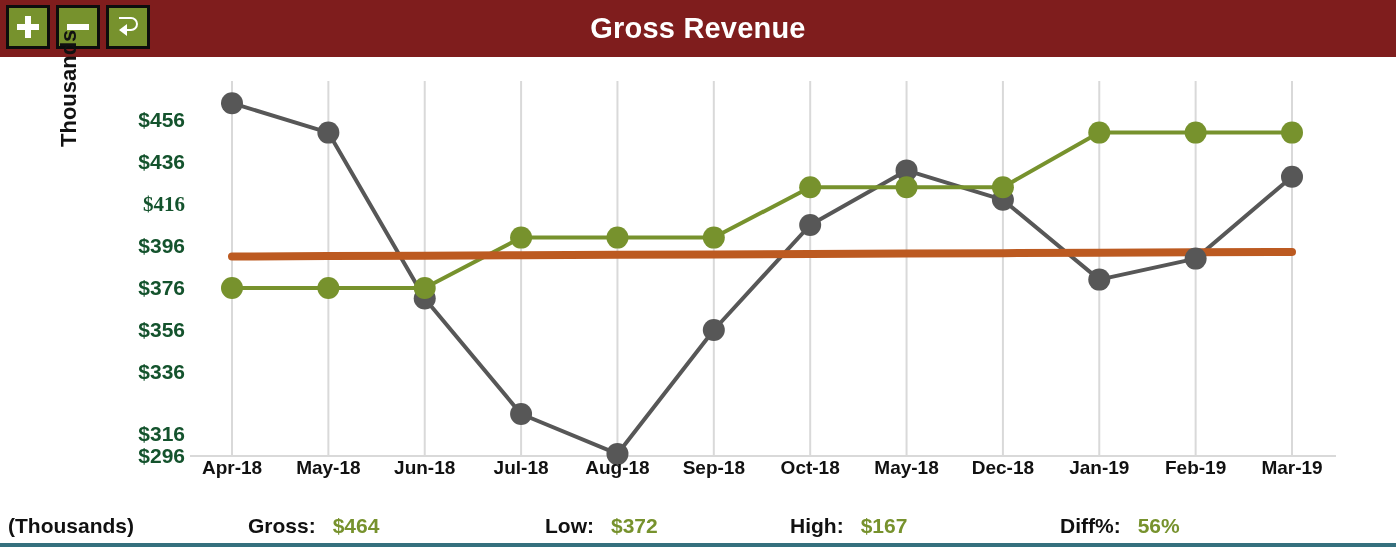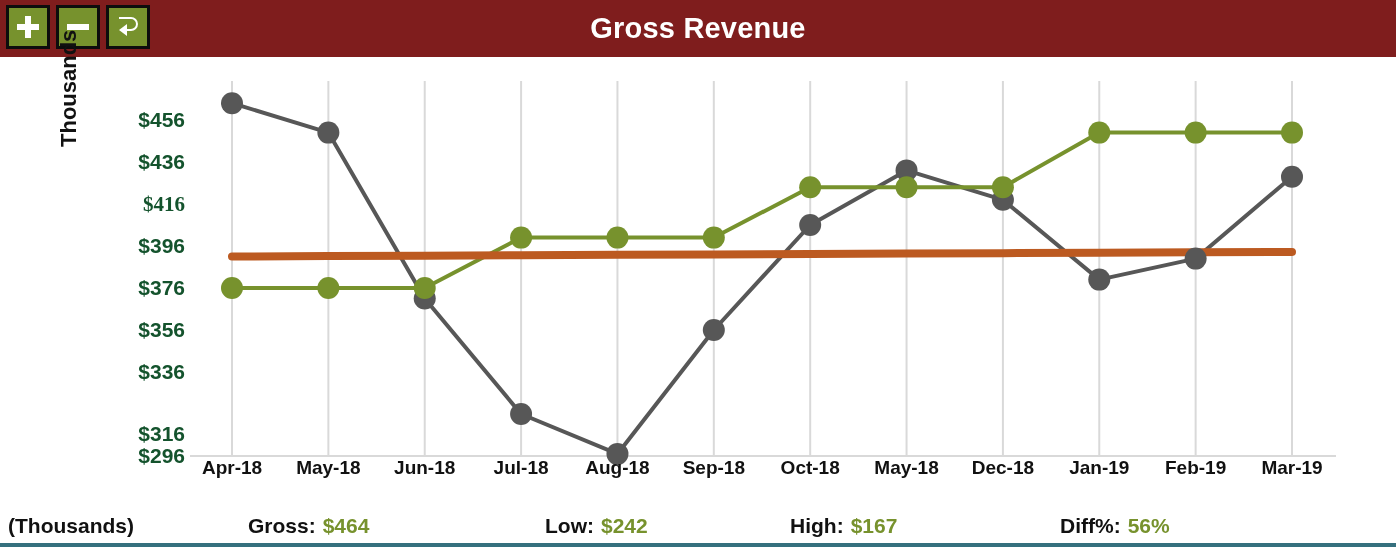--- a/index.html
+++ b/index.html
@@ -55,21 +55,21 @@
     white-space:nowrap;
   }
   
   #footer{
     position:absolute;left:0;top:507px;width:1176px;height:38px;
     font-size:21px;font-weight:bold;color:#111;
   }
   #footer .unit{position:absolute;left:8px;top:7px;}
   .stat{position:absolute;top:7px;white-space:nowrap;}
   .stat .lbl{color:#111;}
-  .stat .val{color:#77922d;margin-left:7px;}
+  .stat .val{color:#77922d;margin-left:17px;}
   #bottom-rule{
     position:absolute;left:0;top:543px;width:1396px;height:4px;
     background:#35707e;
   }
 </style>
 </head>
 <body>
 
 <div id="header">
 
@@ -173,21 +173,21 @@
       <div class="xtick" style="left: 1292px;">Mar-19</div>
     </div>
 </div>
 
 <div id="footer">
   <span class="unit">(Thousands)</span>
   <span class="stat" id="stat-0" style="left: 248px;">
     <span class="lbl">Gross:</span><span class="val">$464</span>
   </span>
   <span class="stat" id="stat-1" style="left: 545px;">
-    <span class="lbl">Low:</span><span class="val">$242</span>
+    <span class="lbl">Low:</span><span class="val">$372</span>
   </span>
   <span class="stat" id="stat-2" style="left: 790px;">
     <span class="lbl">High:</span><span class="val">$167</span>
   </span>
   <span class="stat" id="stat-3" style="left: 1060px;">
     <span class="lbl">Diff%:</span><span class="val">56%</span>
   </span>
 </div>
 
 <div id="bottom-rule"></div>

